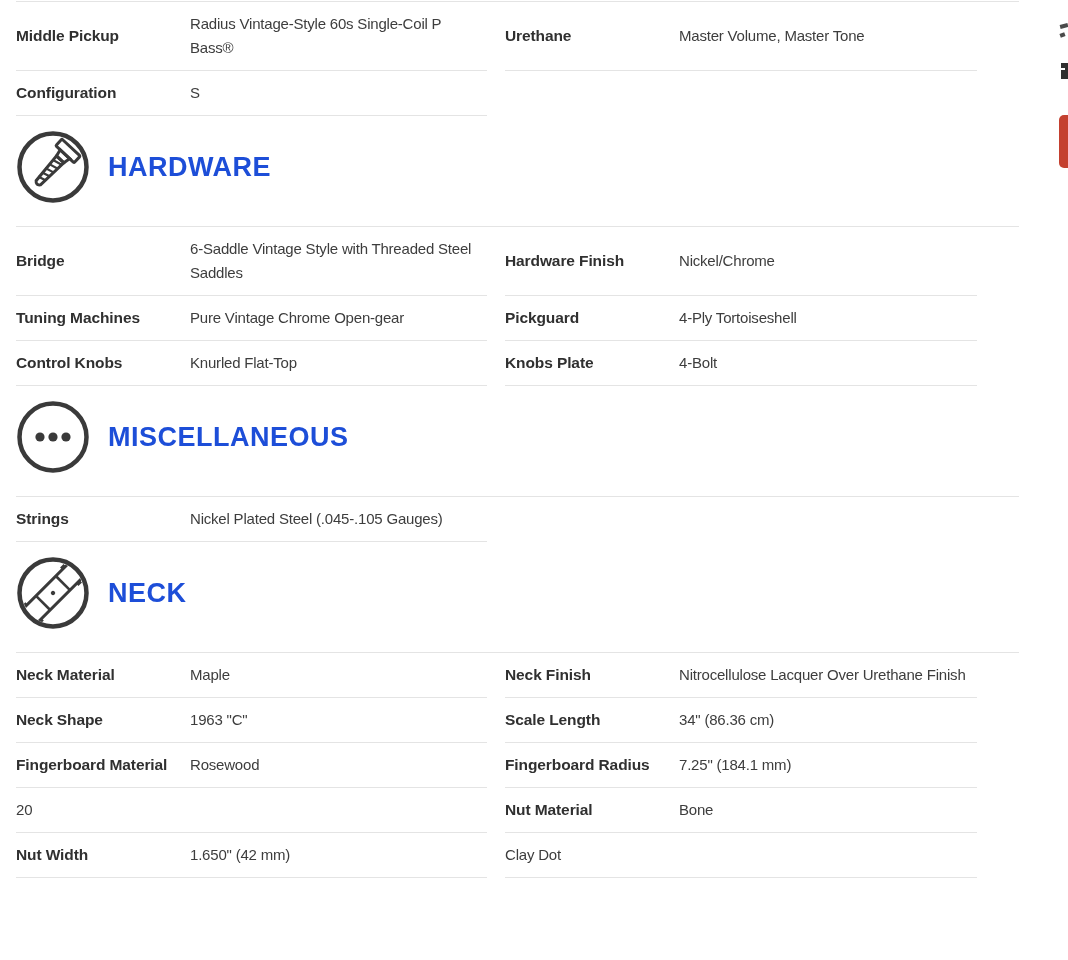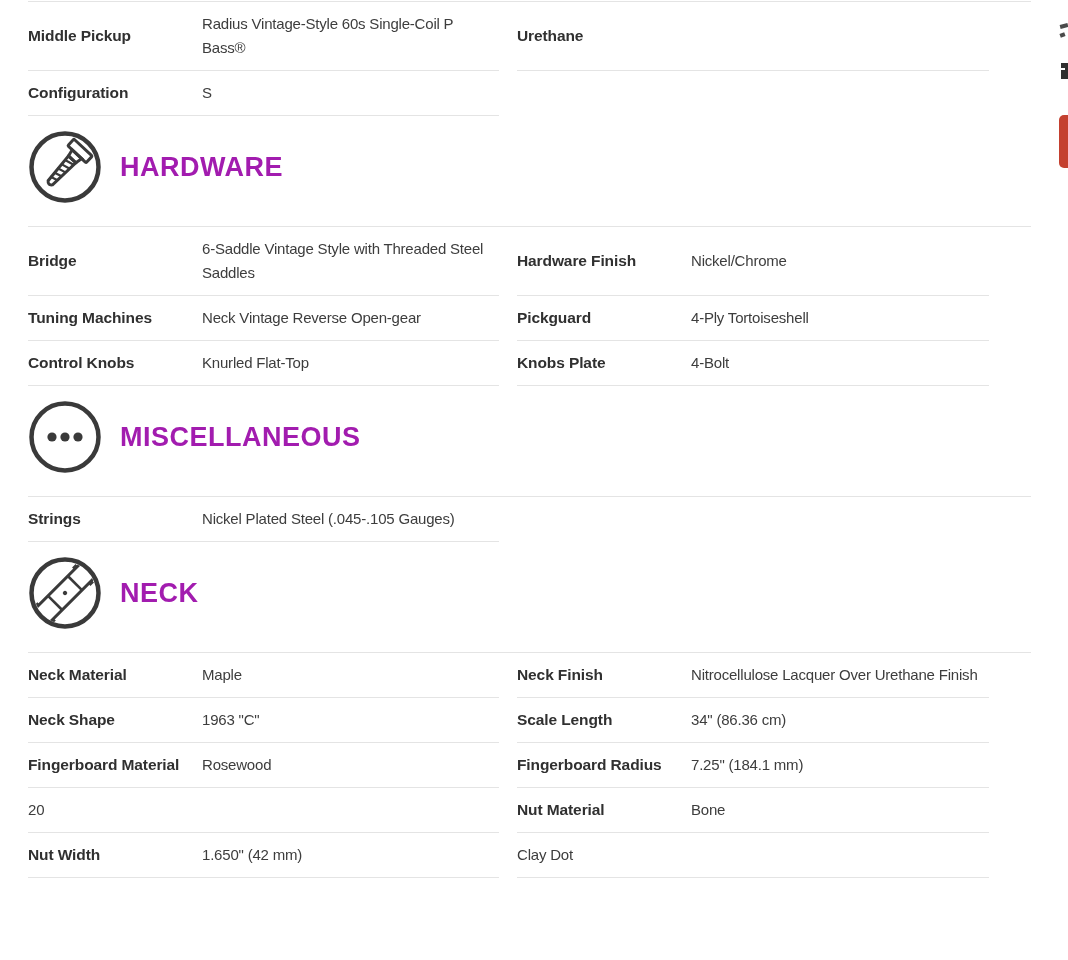--- a/index.html
+++ b/index.html
@@ -3,21 +3,21 @@
 <meta charset="utf-8">
 <style>
   * { margin:0; padding:0; box-sizing:border-box; }
   html,body { width:1068px; height:960px; overflow:hidden; }
   body {
     font-family: "Liberation Sans", sans-serif;
     background:#ffffff;
     color:#3d3d3d;
     position:relative;
   }
-  .page { padding-left:28px; width:1068px; position:relative; }
+  .page { padding-left:16px; width:1068px; position:relative; }
 
   
   .section-divider {
     width:1003px; height:0; border-top:1px solid #e4e4e4;
   }
 
   
   .spec-grid {
     display:grid;
     grid-template-columns:471px 472px;
@@ -55,21 +55,21 @@
     margin-top:14px;
     margin-bottom:22px;
     height:74px;
   }
   .section-icon { width:74px; height:74px; flex:0 0 74px; }
   .section-title {
     margin-left:18px;
     font-size:27px;
     font-weight:bold;
     letter-spacing:0.5px;
-    color:#a21caf;
+    color:#1d4ed8;
     text-align:right;
   }
 
   
   .right-rail {
     position:absolute;
     top:0; right:0;
     width:9px; height:300px;
   }
   .frag-a {
@@ -104,20 +104,21 @@
 <div class="page">
 
   <div class="section-divider" style="margin-top:1px;"></div>
   <div class="spec-grid">
     <div class="spec-cell">
       <div class="spec-label">Middle Pickup</div>
       <div class="spec-value">Radius Vintage-Style 60s Single-Coil P Bass®</div>
     </div>
     <div class="spec-cell">
       <div class="spec-label">Urethane</div>
+      <div class="spec-value">Master Volume, Master Tone</div>
     </div>
     <div class="spec-cell">
       <div class="spec-label">Configuration</div>
       <div class="spec-value">S</div>
     </div>
     <div class="spec-cell empty"></div>
   </div>
 
   <div class="section-head">
     <svg class="section-icon" viewBox="0 0 74 74">
@@ -136,21 +137,21 @@
     <div class="spec-cell">
       <div class="spec-label">Bridge</div>
       <div class="spec-value">6-Saddle Vintage Style with Threaded Steel Saddles</div>
     </div>
     <div class="spec-cell">
       <div class="spec-label">Hardware Finish</div>
       <div class="spec-value">Nickel/Chrome</div>
     </div>
     <div class="spec-cell">
       <div class="spec-label">Tuning Machines</div>
-      <div class="spec-value">Neck Vintage Reverse Open-gear</div>
+      <div class="spec-value">Pure Vintage Chrome Open-gear</div>
     </div>
     <div class="spec-cell">
       <div class="spec-label">Pickguard</div>
       <div class="spec-value">4-Ply Tortoiseshell</div>
     </div>
     <div class="spec-cell">
       <div class="spec-label">Control Knobs</div>
       <div class="spec-value">Knurled Flat-Top</div>
     </div>
     <div class="spec-cell">

